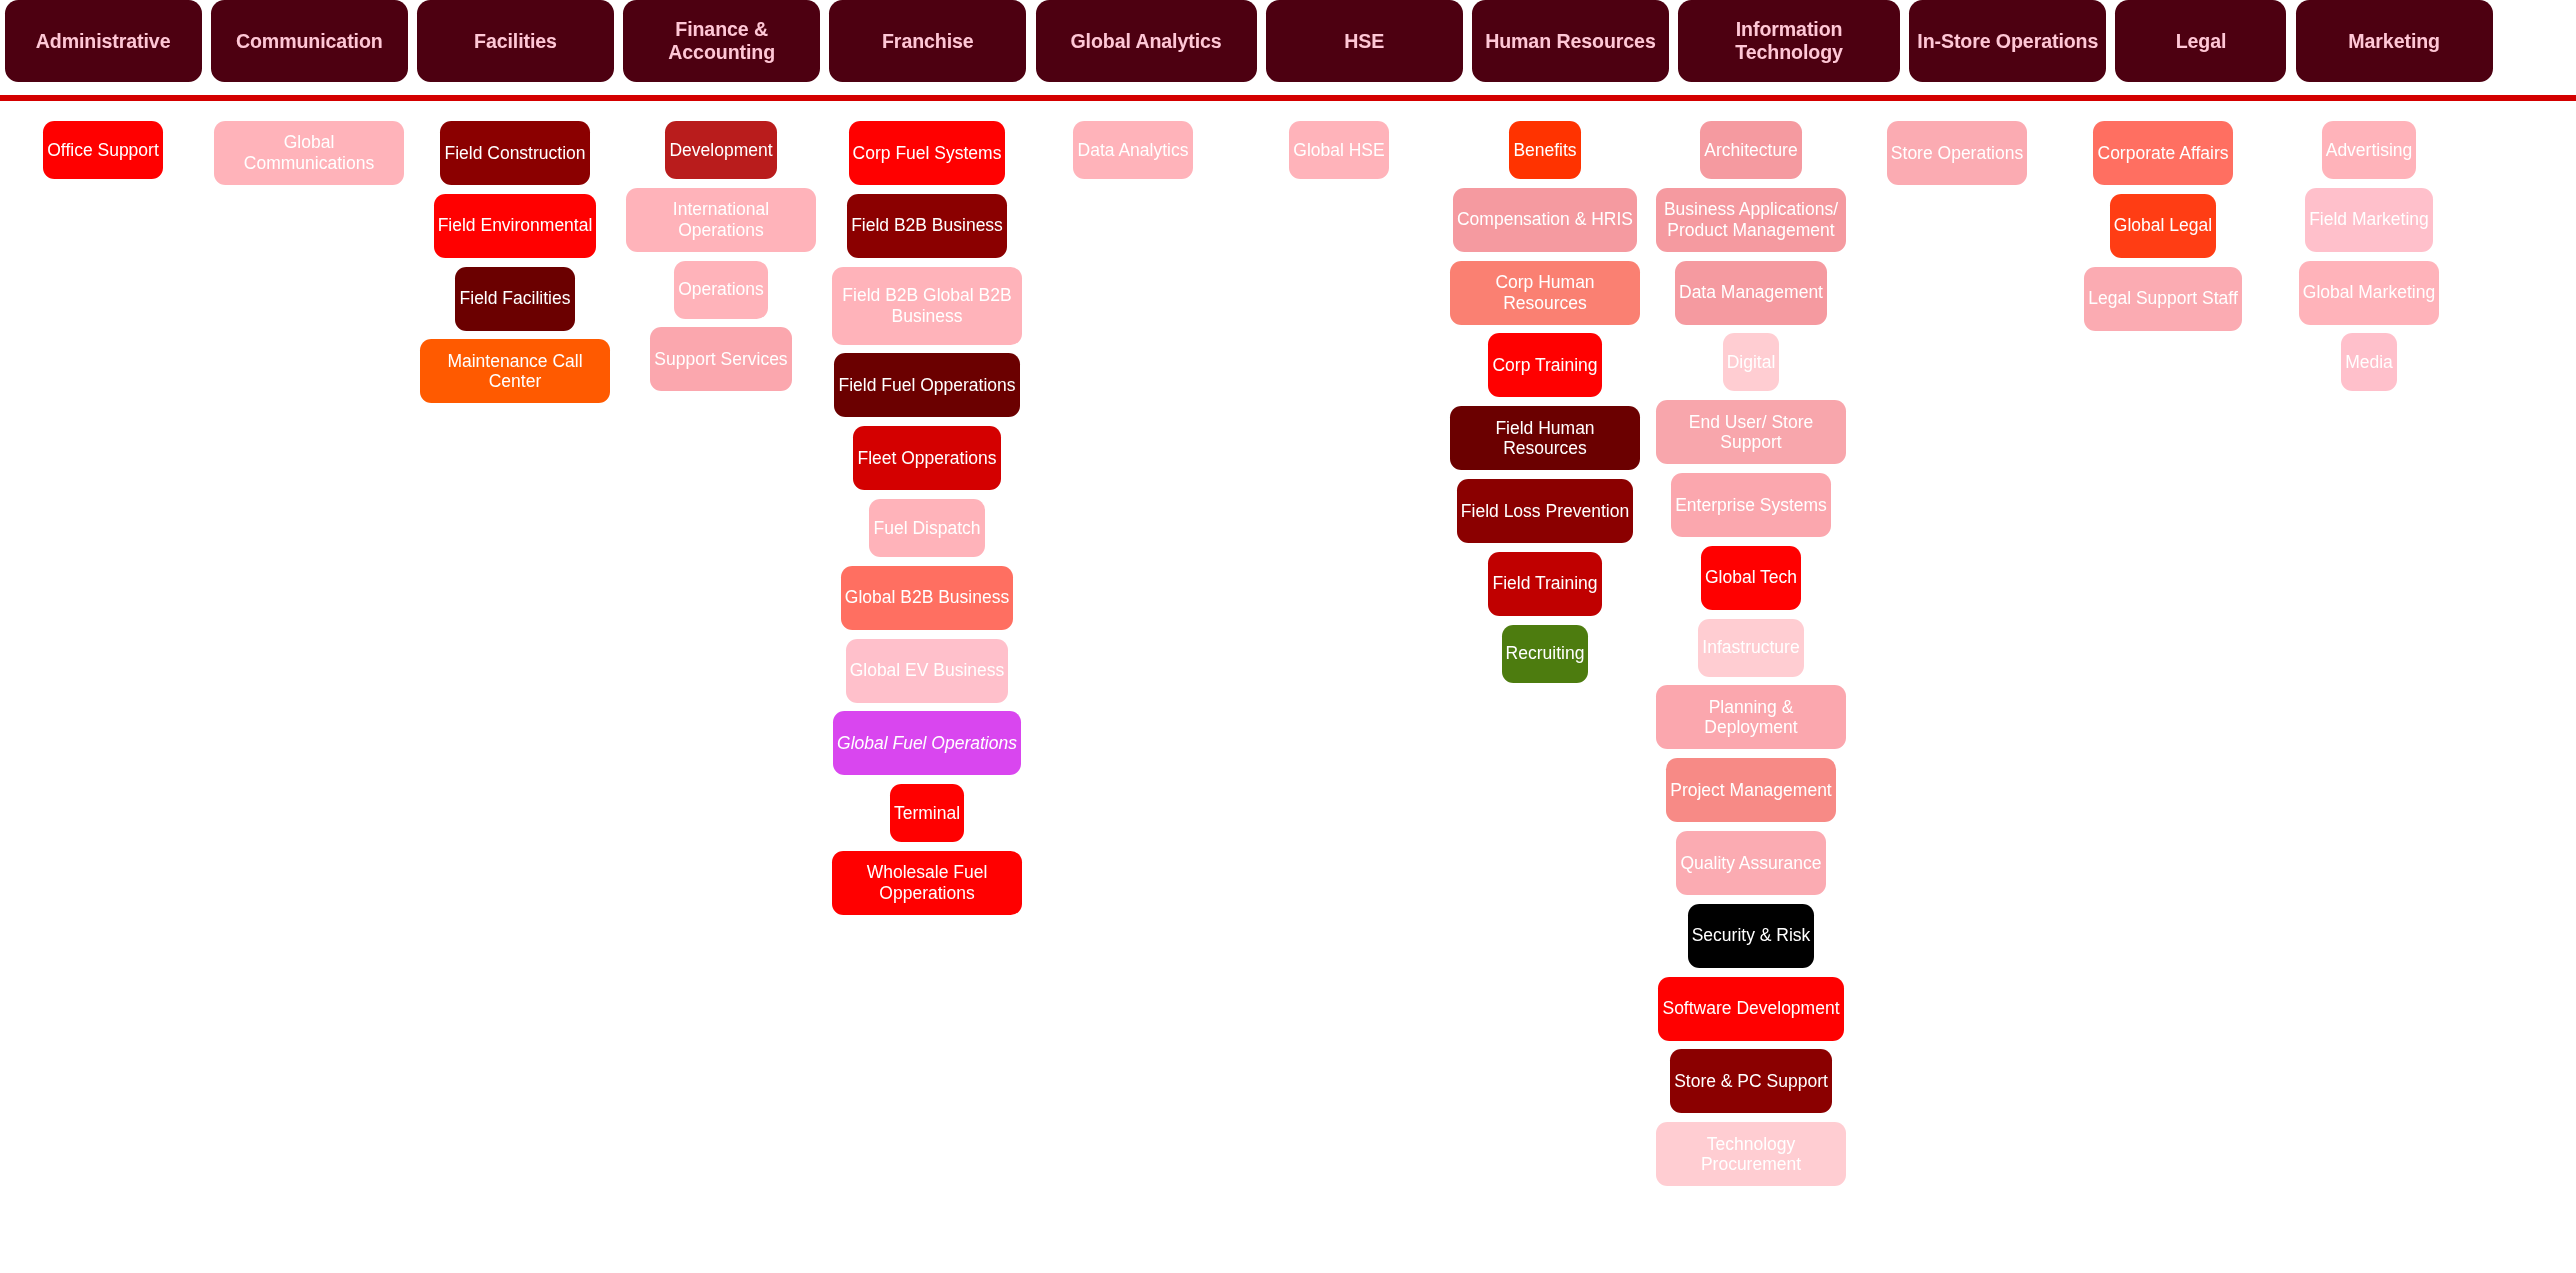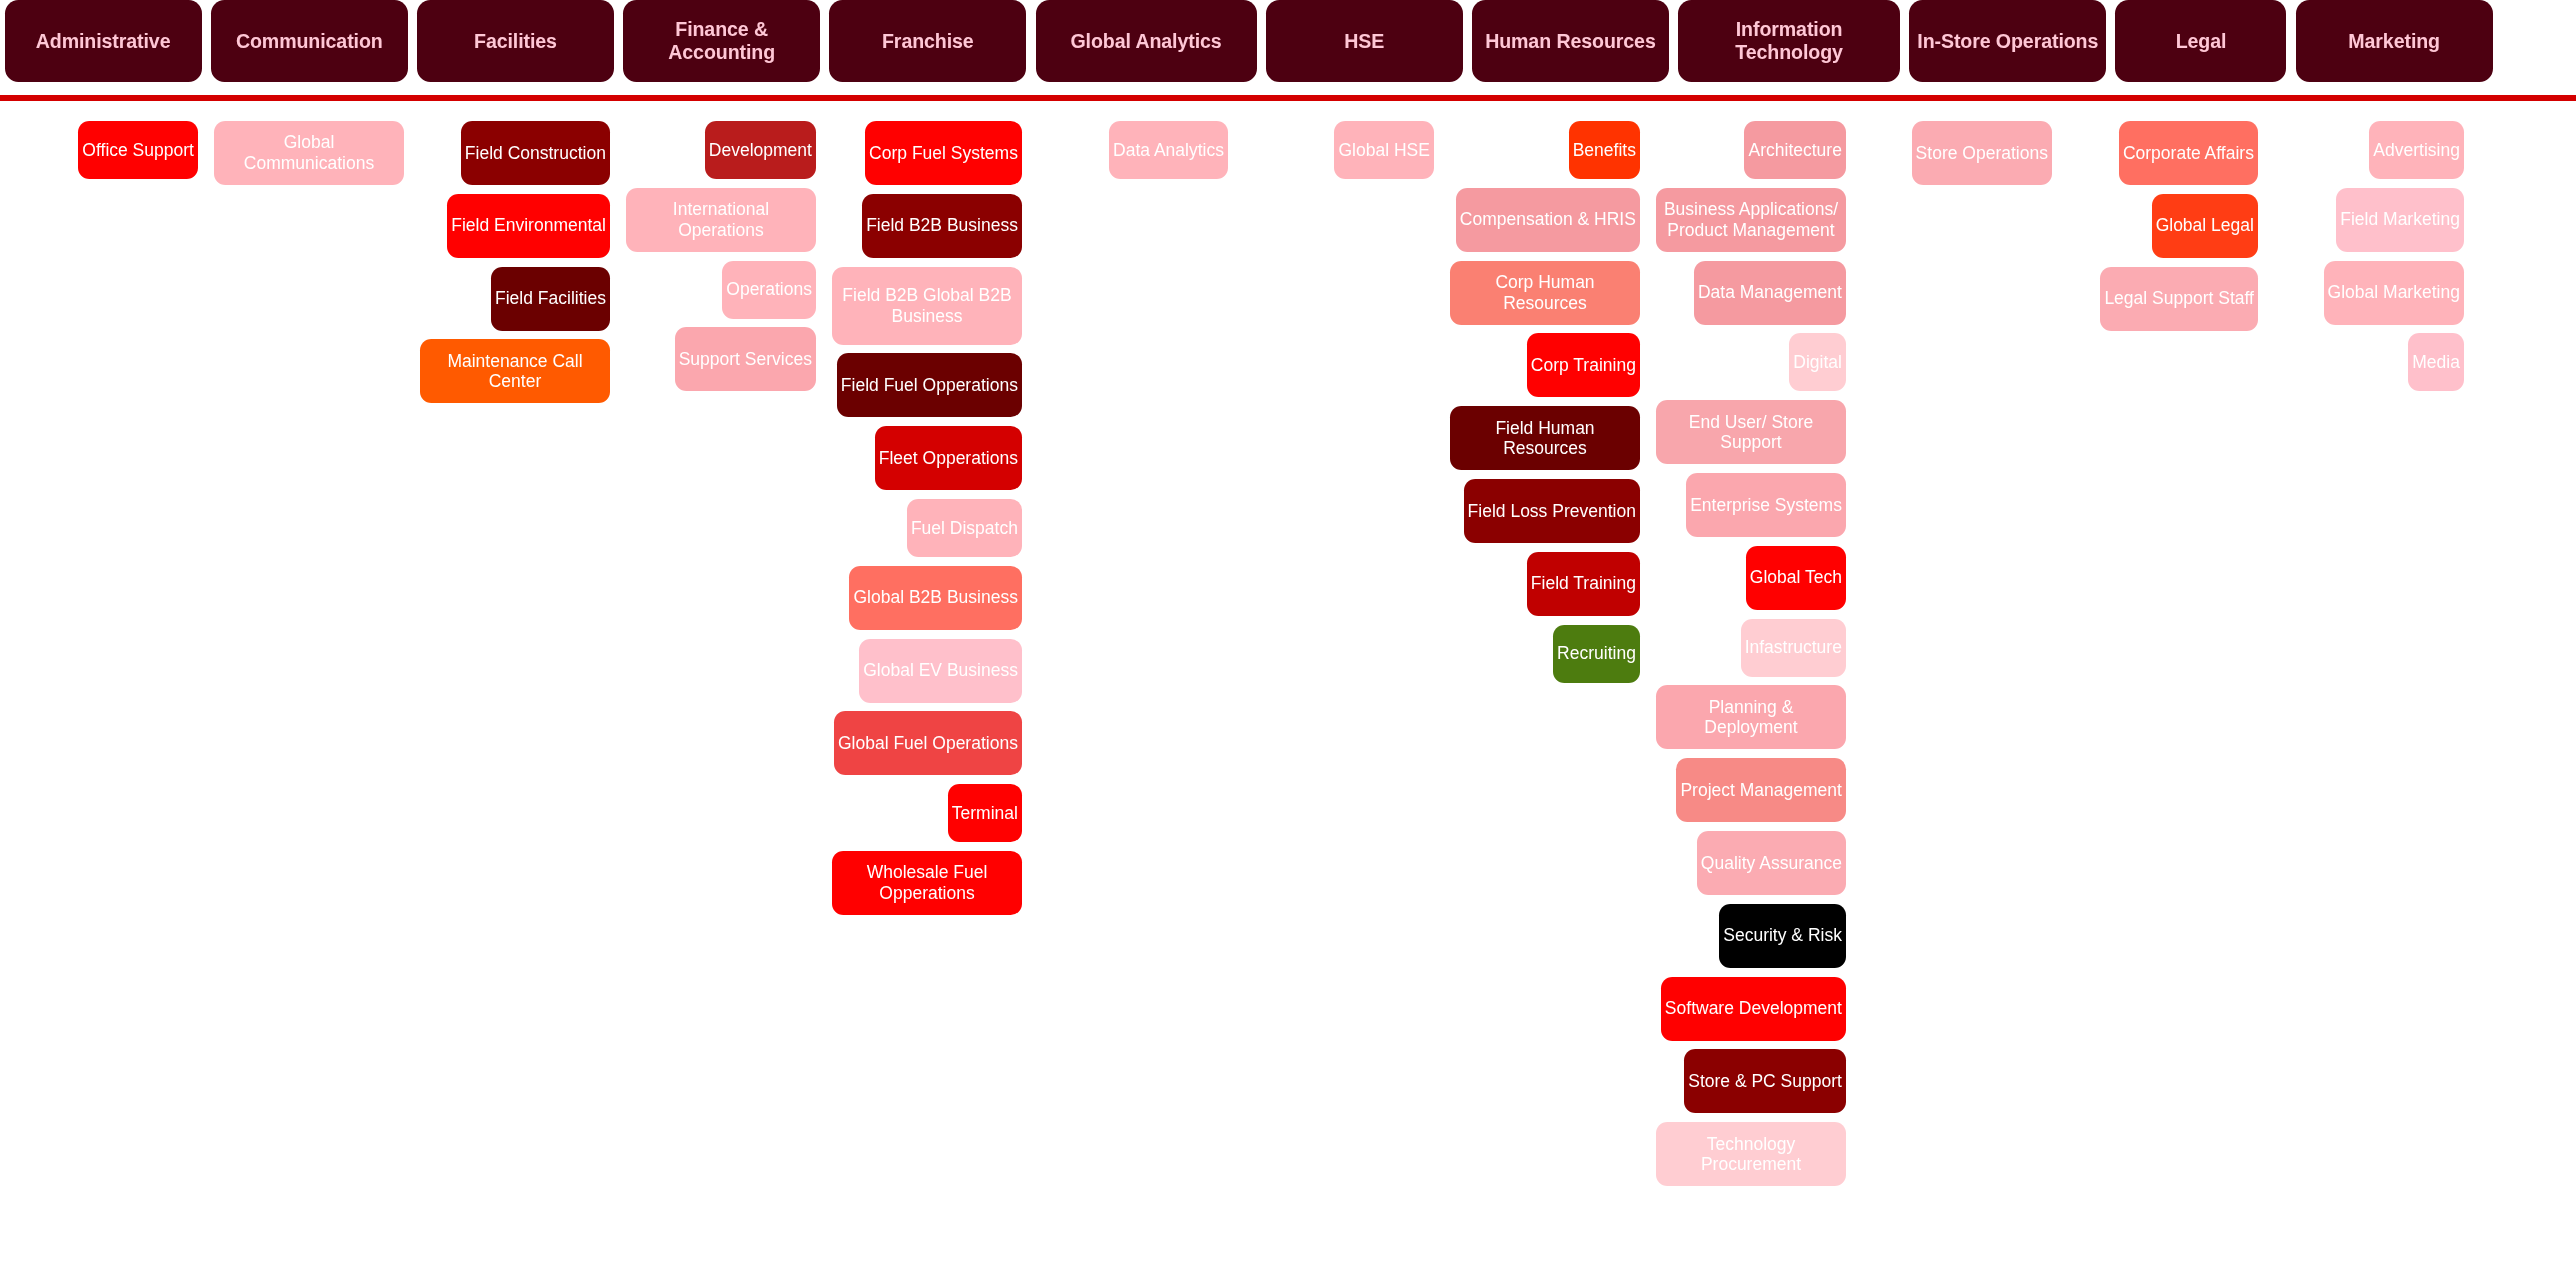--- a/index.html
+++ b/index.html
@@ -32,21 +32,21 @@
   #header-rule{
     position:absolute;left:0;top:95px;width:3923px;height:5.7px;background:#d40000;
   }
   
   #columns{
     position:absolute;left:0;top:121px;width:3923px;height:1152px;
     display:flex;align-items:flex-start;
   }
   .col{
     box-sizing:border-box;
-    display:flex;flex-direction:column;align-items:flex-end;
+    display:flex;flex-direction:column;align-items:center;
     padding:0 8px;
   }
   .card{
     box-sizing:border-box;
     border-radius:11.3px;
     margin-bottom:8.8px;
     color:#ffffff;
     display:flex;align-items:center;justify-content:center;
     text-align:center;
     font-size:17.5px;
@@ -98,21 +98,21 @@
     </div>
     <div class="col" style="width: 206px;">
       <div class="card h2" style="background: rgb(255, 0, 0); min-height: 64px;">Corp Fuel Systems</div>
       <div class="card h2" style="background: rgb(139, 0, 0); min-height: 64px;">Field B2B Business</div>
       <div class="card h3" style="background: rgb(255, 179, 186); min-height: 78px;">Field B2B Global B2B Business</div>
       <div class="card h2" style="background: rgb(107, 0, 0); min-height: 64px;">Field Fuel Opperations</div>
       <div class="card h2" style="background: rgb(212, 0, 0); min-height: 64px;">Fleet Opperations</div>
       <div class="card h1" style="background: rgb(255, 179, 186); min-height: 58px;">Fuel Dispatch</div>
       <div class="card h2" style="background: rgb(255, 111, 97); min-height: 64px;">Global B2B Business</div>
       <div class="card h2" style="background: rgb(255, 192, 203); min-height: 64px;">Global EV Business</div>
-      <div class="card h2" style="background: #ef4444; min-height: 64px;">Global Fuel Operations</div>
+      <div class="card h2" style="background: #d946ef; min-height: 64px; font-style: italic;">Global Fuel Operations</div>
       <div class="card h1" style="background: rgb(255, 0, 0); min-height: 58px;">Terminal</div>
       <div class="card h2" style="background: rgb(255, 0, 0); min-height: 64px;">Wholesale Fuel Opperations</div>
     </div>
     <div class="col" style="width: 206px;">
       <div class="card h1" style="background: rgb(255, 179, 186); min-height: 58px;">Data Analytics</div>
     </div>
     <div class="col" style="width: 206px;">
       <div class="card h1" style="background: rgb(255, 179, 186); min-height: 58px;">Global HSE</div>
     </div>
     <div class="col" style="width: 206px;">

